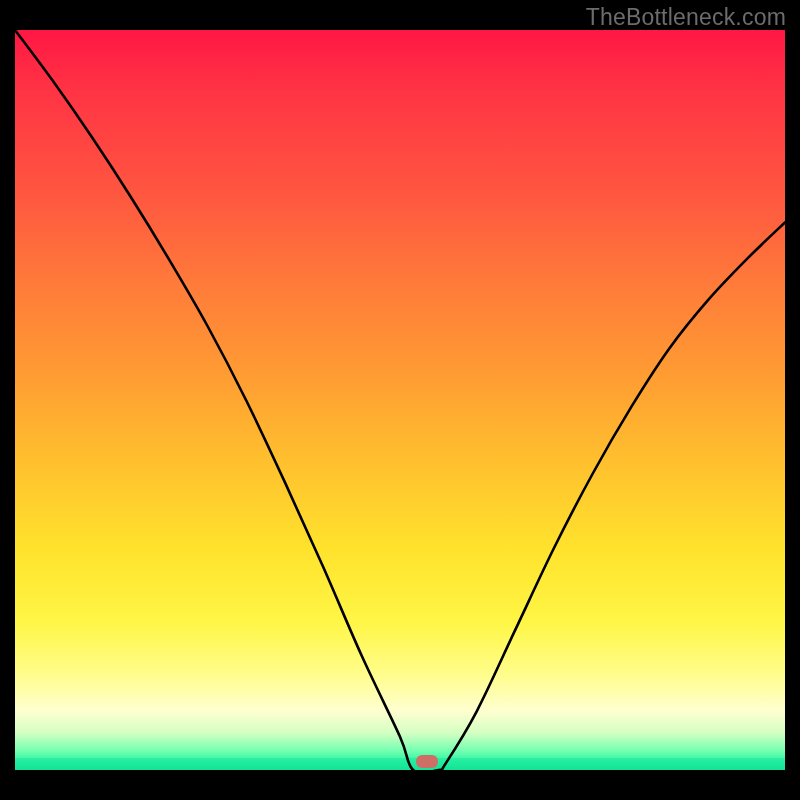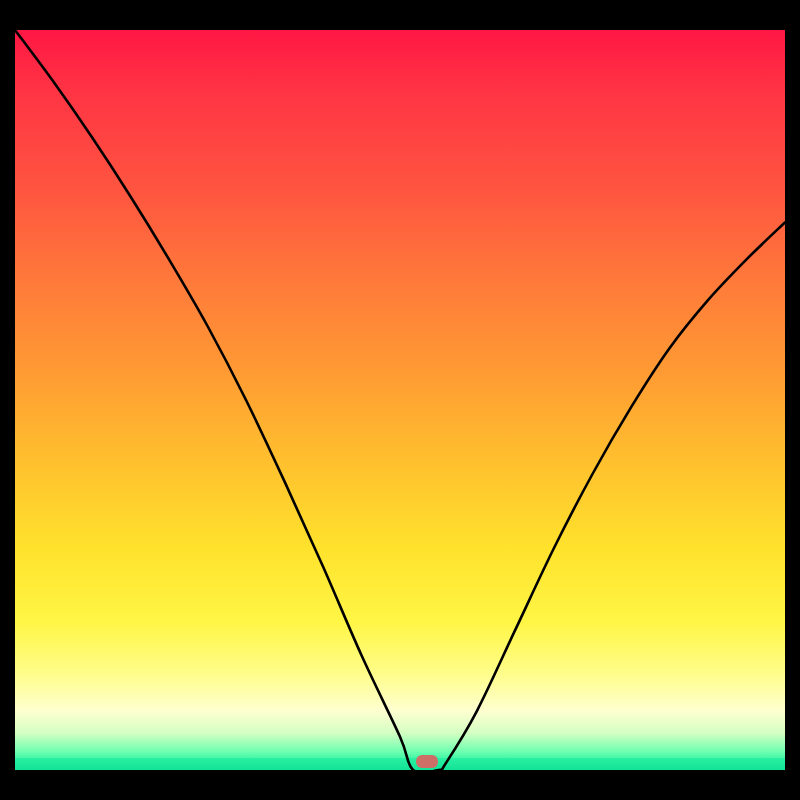--- a/index.html
+++ b/index.html
@@ -80,20 +80,21 @@
     height: 13px;
     border-radius: 6px;
     background: #cd6e67;
   }
 </style>
 </head>
 <body>
 
 <div class="frame">
 
+  <div class="watermark">TheBottleneck.com</div>
 
   <div class="plot-area">
     <div class="green-base"></div>
 
     <svg class="curve" viewBox="0 0 770 740" preserveAspectRatio="none">
       <path id="curve-path" fill="none" stroke="#000" stroke-width="2.6" stroke-linecap="round" stroke-linejoin="round" d="M 0.00 0.00 C 6.42 8.63, 25.67 33.92, 38.50 51.80 C 51.33 69.68, 64.17 88.18, 77.00 107.30 C 89.83 126.42, 102.67 146.15, 115.50 166.50 C 128.33 186.85, 141.17 207.82, 154.00 229.40 C 166.83 250.98, 179.67 272.57, 192.50 296.00 C 205.33 319.43, 218.17 344.10, 231.00 370.00 C 243.83 395.90, 256.67 423.65, 269.50 451.40 C 282.33 479.15, 295.17 507.52, 308.00 536.50 C 320.83 565.48, 333.67 596.93, 346.50 625.30 C 359.33 653.67, 376.40 687.58, 385.00 706.70 C 393.60 725.82, 391.67 734.45, 398.09 740.00 C 404.51 745.55, 417.98 741.23, 423.50 740.00 C 429.02 738.77, 424.78 742.47, 431.20 732.60 C 437.62 722.73, 450.45 703.00, 462.00 680.80 C 473.55 658.60, 487.67 626.53, 500.50 599.40 C 513.33 572.27, 526.17 543.90, 539.00 518.00 C 551.83 492.10, 564.67 467.43, 577.50 444.00 C 590.33 420.57, 603.17 398.37, 616.00 377.40 C 628.83 356.43, 641.67 336.08, 654.50 318.20 C 667.33 300.32, 680.17 284.90, 693.00 270.10 C 705.83 255.30, 718.67 242.35, 731.50 229.40 C 744.33 216.45, 763.58 198.57, 770.00 192.40"></path>
     </svg>
 
     <div class="marker" id="marker" style="left: 400.95px; bottom: 2px; background: rgb(205, 110, 103);"></div>
   </div>

